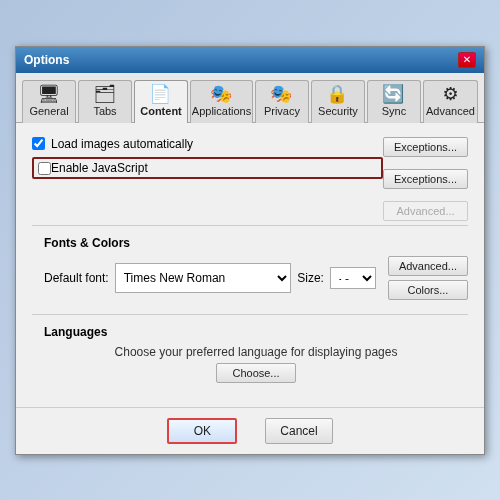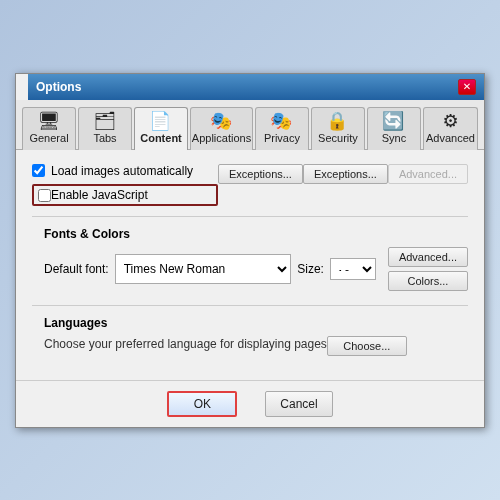--- a/index.html
+++ b/index.html
@@ -20,21 +20,20 @@
       box-shadow: 2px 2px 8px rgba(0,0,0,0.4);
     }
     .title-bar {
       background: linear-gradient(to bottom, #4d90c8, #2060a0);
       color: white;
       padding: 4px 8px;
       display: flex;
       align-items: center;
       justify-content: space-between;
       height: 26px;
-      margin-left: 12px;
     }
     .title-bar-text {
       font-size: 12px;
       font-weight: bold;
     }
     .title-bar-controls {
       display: flex;
       gap: 2px;
     }
     .title-btn {
@@ -118,22 +117,22 @@
       align-items: flex-end;
       margin-bottom: 6px;
       border: 2px solid #7f1d1d;
       padding: 2px 4px;
       border-radius: 2px;
       background: #f0f0f0;
     }
 
     .right-btns {
       display: flex;
-      flex-direction: row;
-      gap: 0;
+      flex-direction: column;
+      gap: 12px;
       float: right;
     }
 
     .section-row {
       display: flex;
       align-items: flex-start;
       justify-content: space-between;
     }
     .section-left { flex: 1; }
 
@@ -222,21 +221,22 @@
 
     .divider {
       border: none;
       border-top: 1px solid #ccc;
       margin: 4px 0 10px 0;
     }
 
     .languages-choose-row {
       display: flex;
       align-items: center;
-      justify-content: flex-start;
+      justify-content: space-between;
+      flex-direction: column;
     }
   </style>
 </head>
 <body>
 
 <div class="window">
 
   <div class="title-bar">
     <span class="title-bar-text">Options</span>
     <div class="title-bar-controls">

